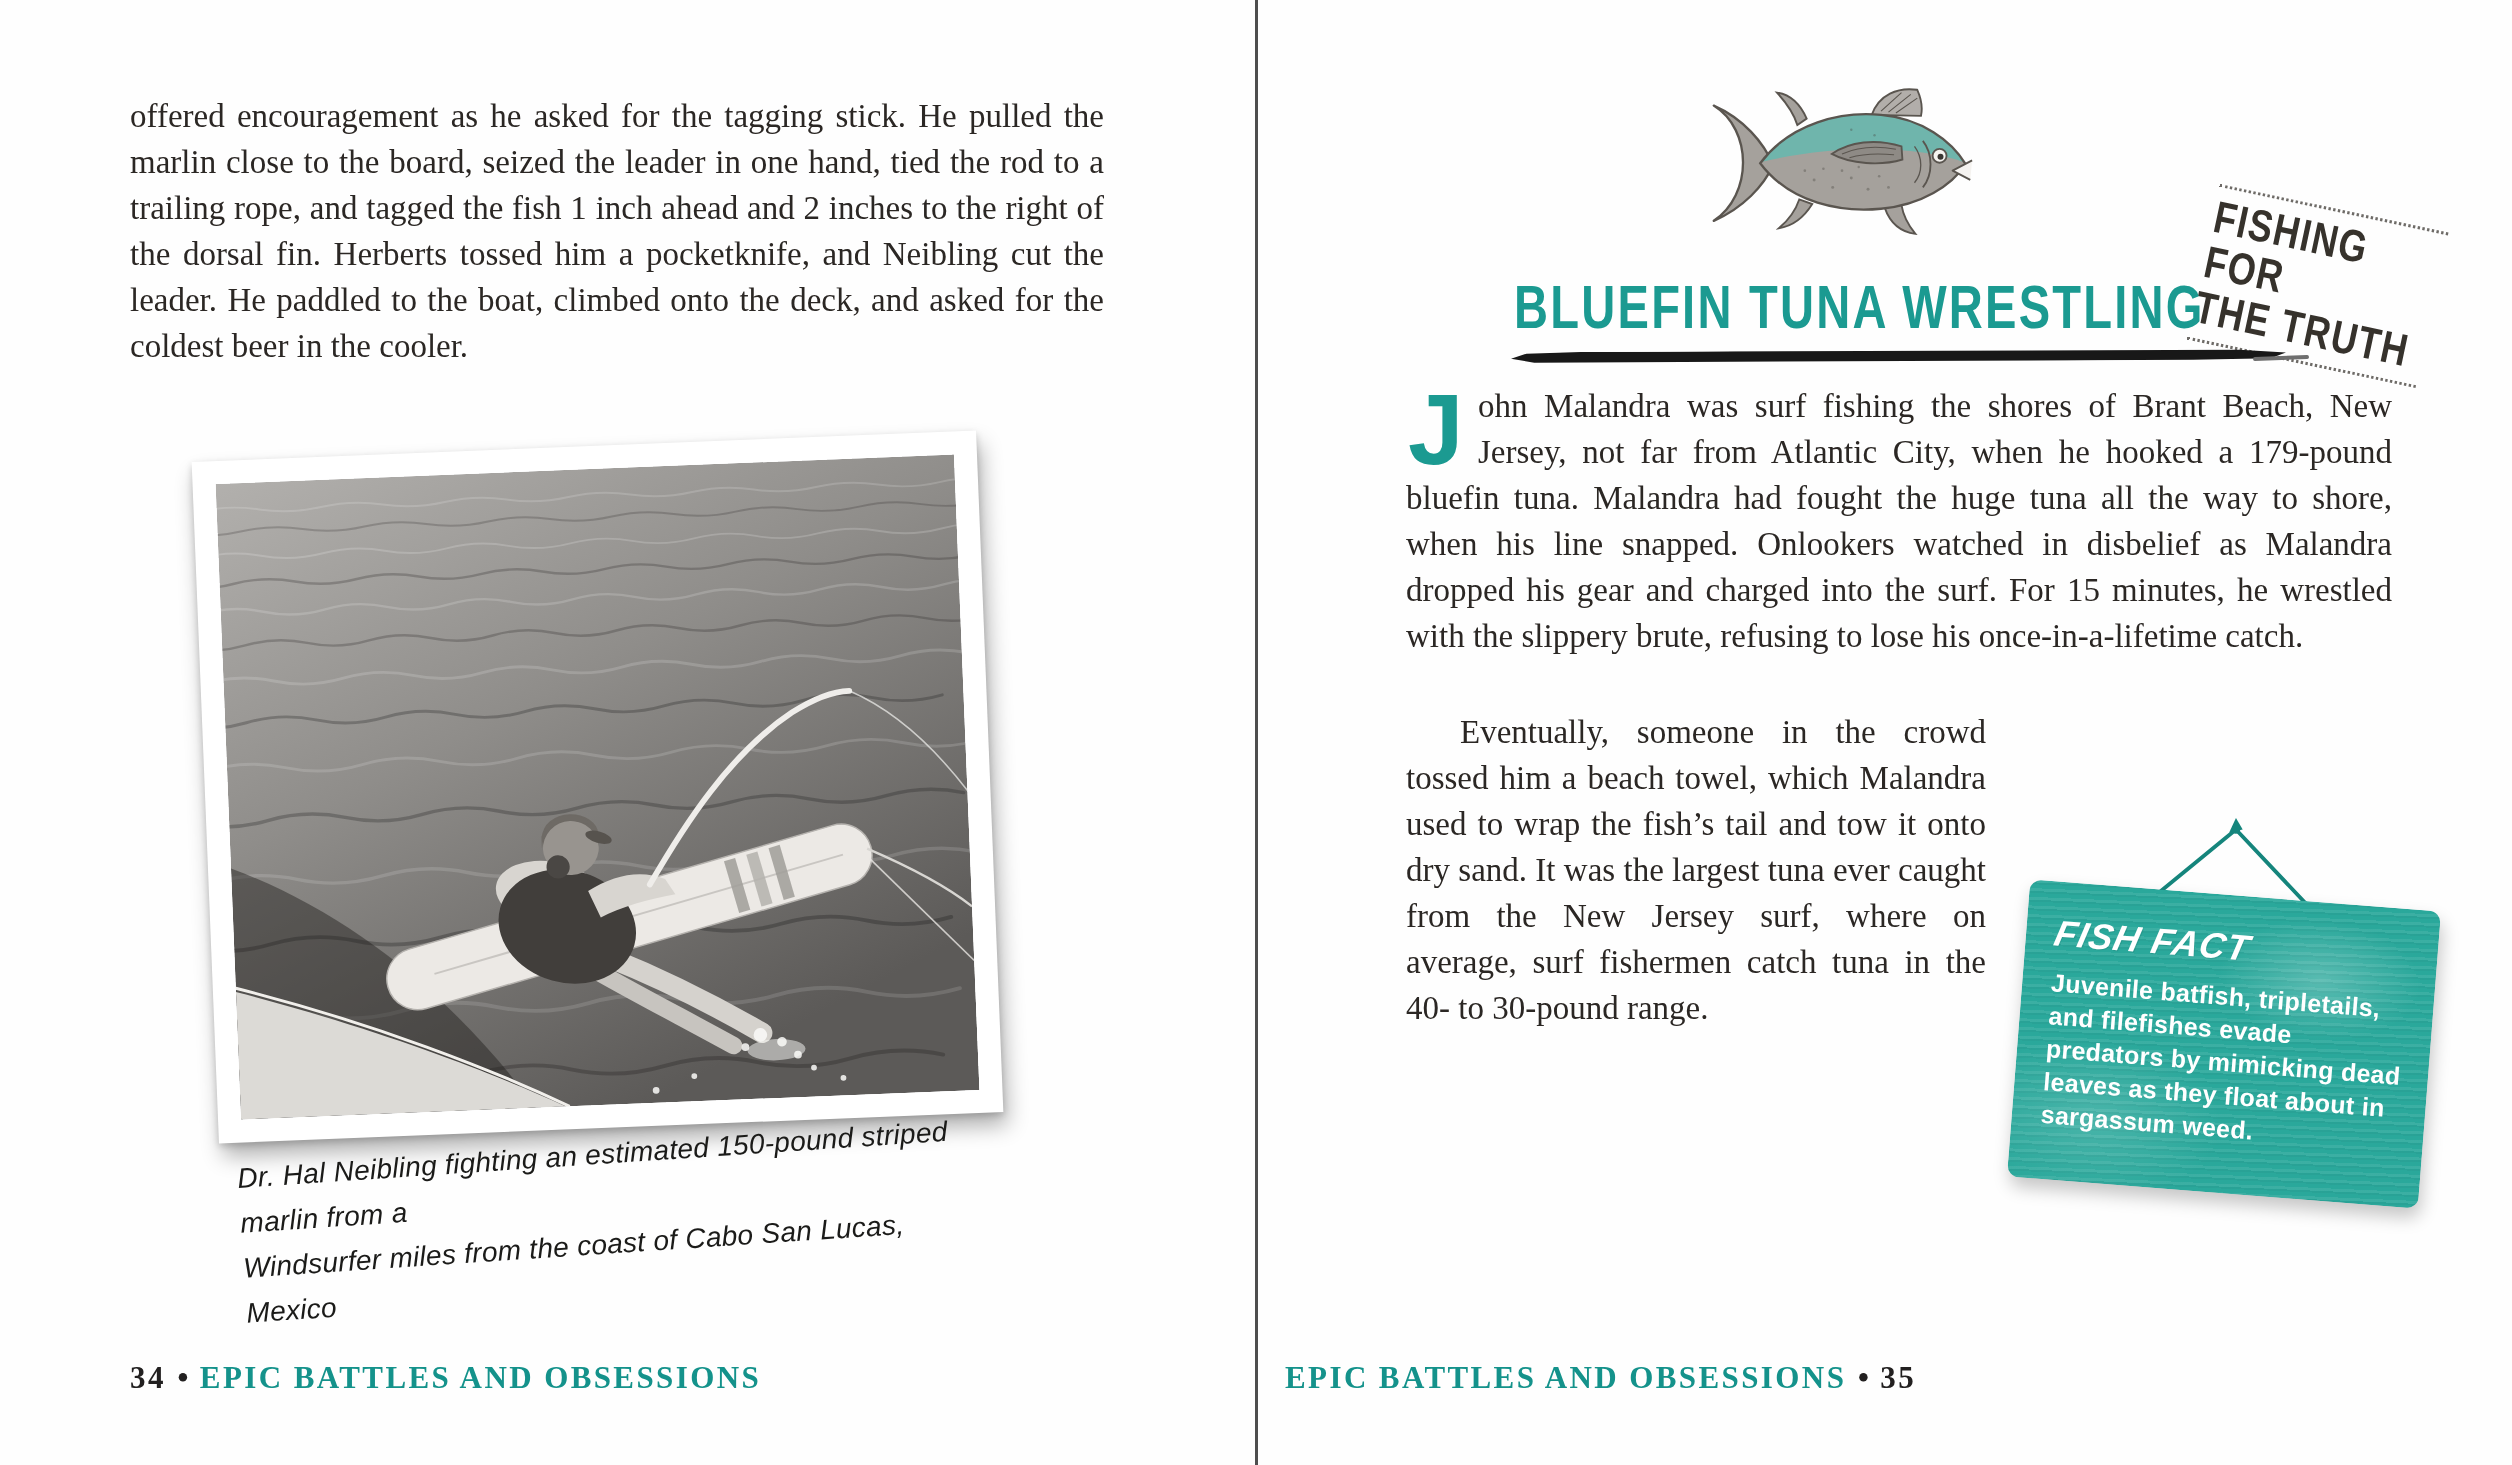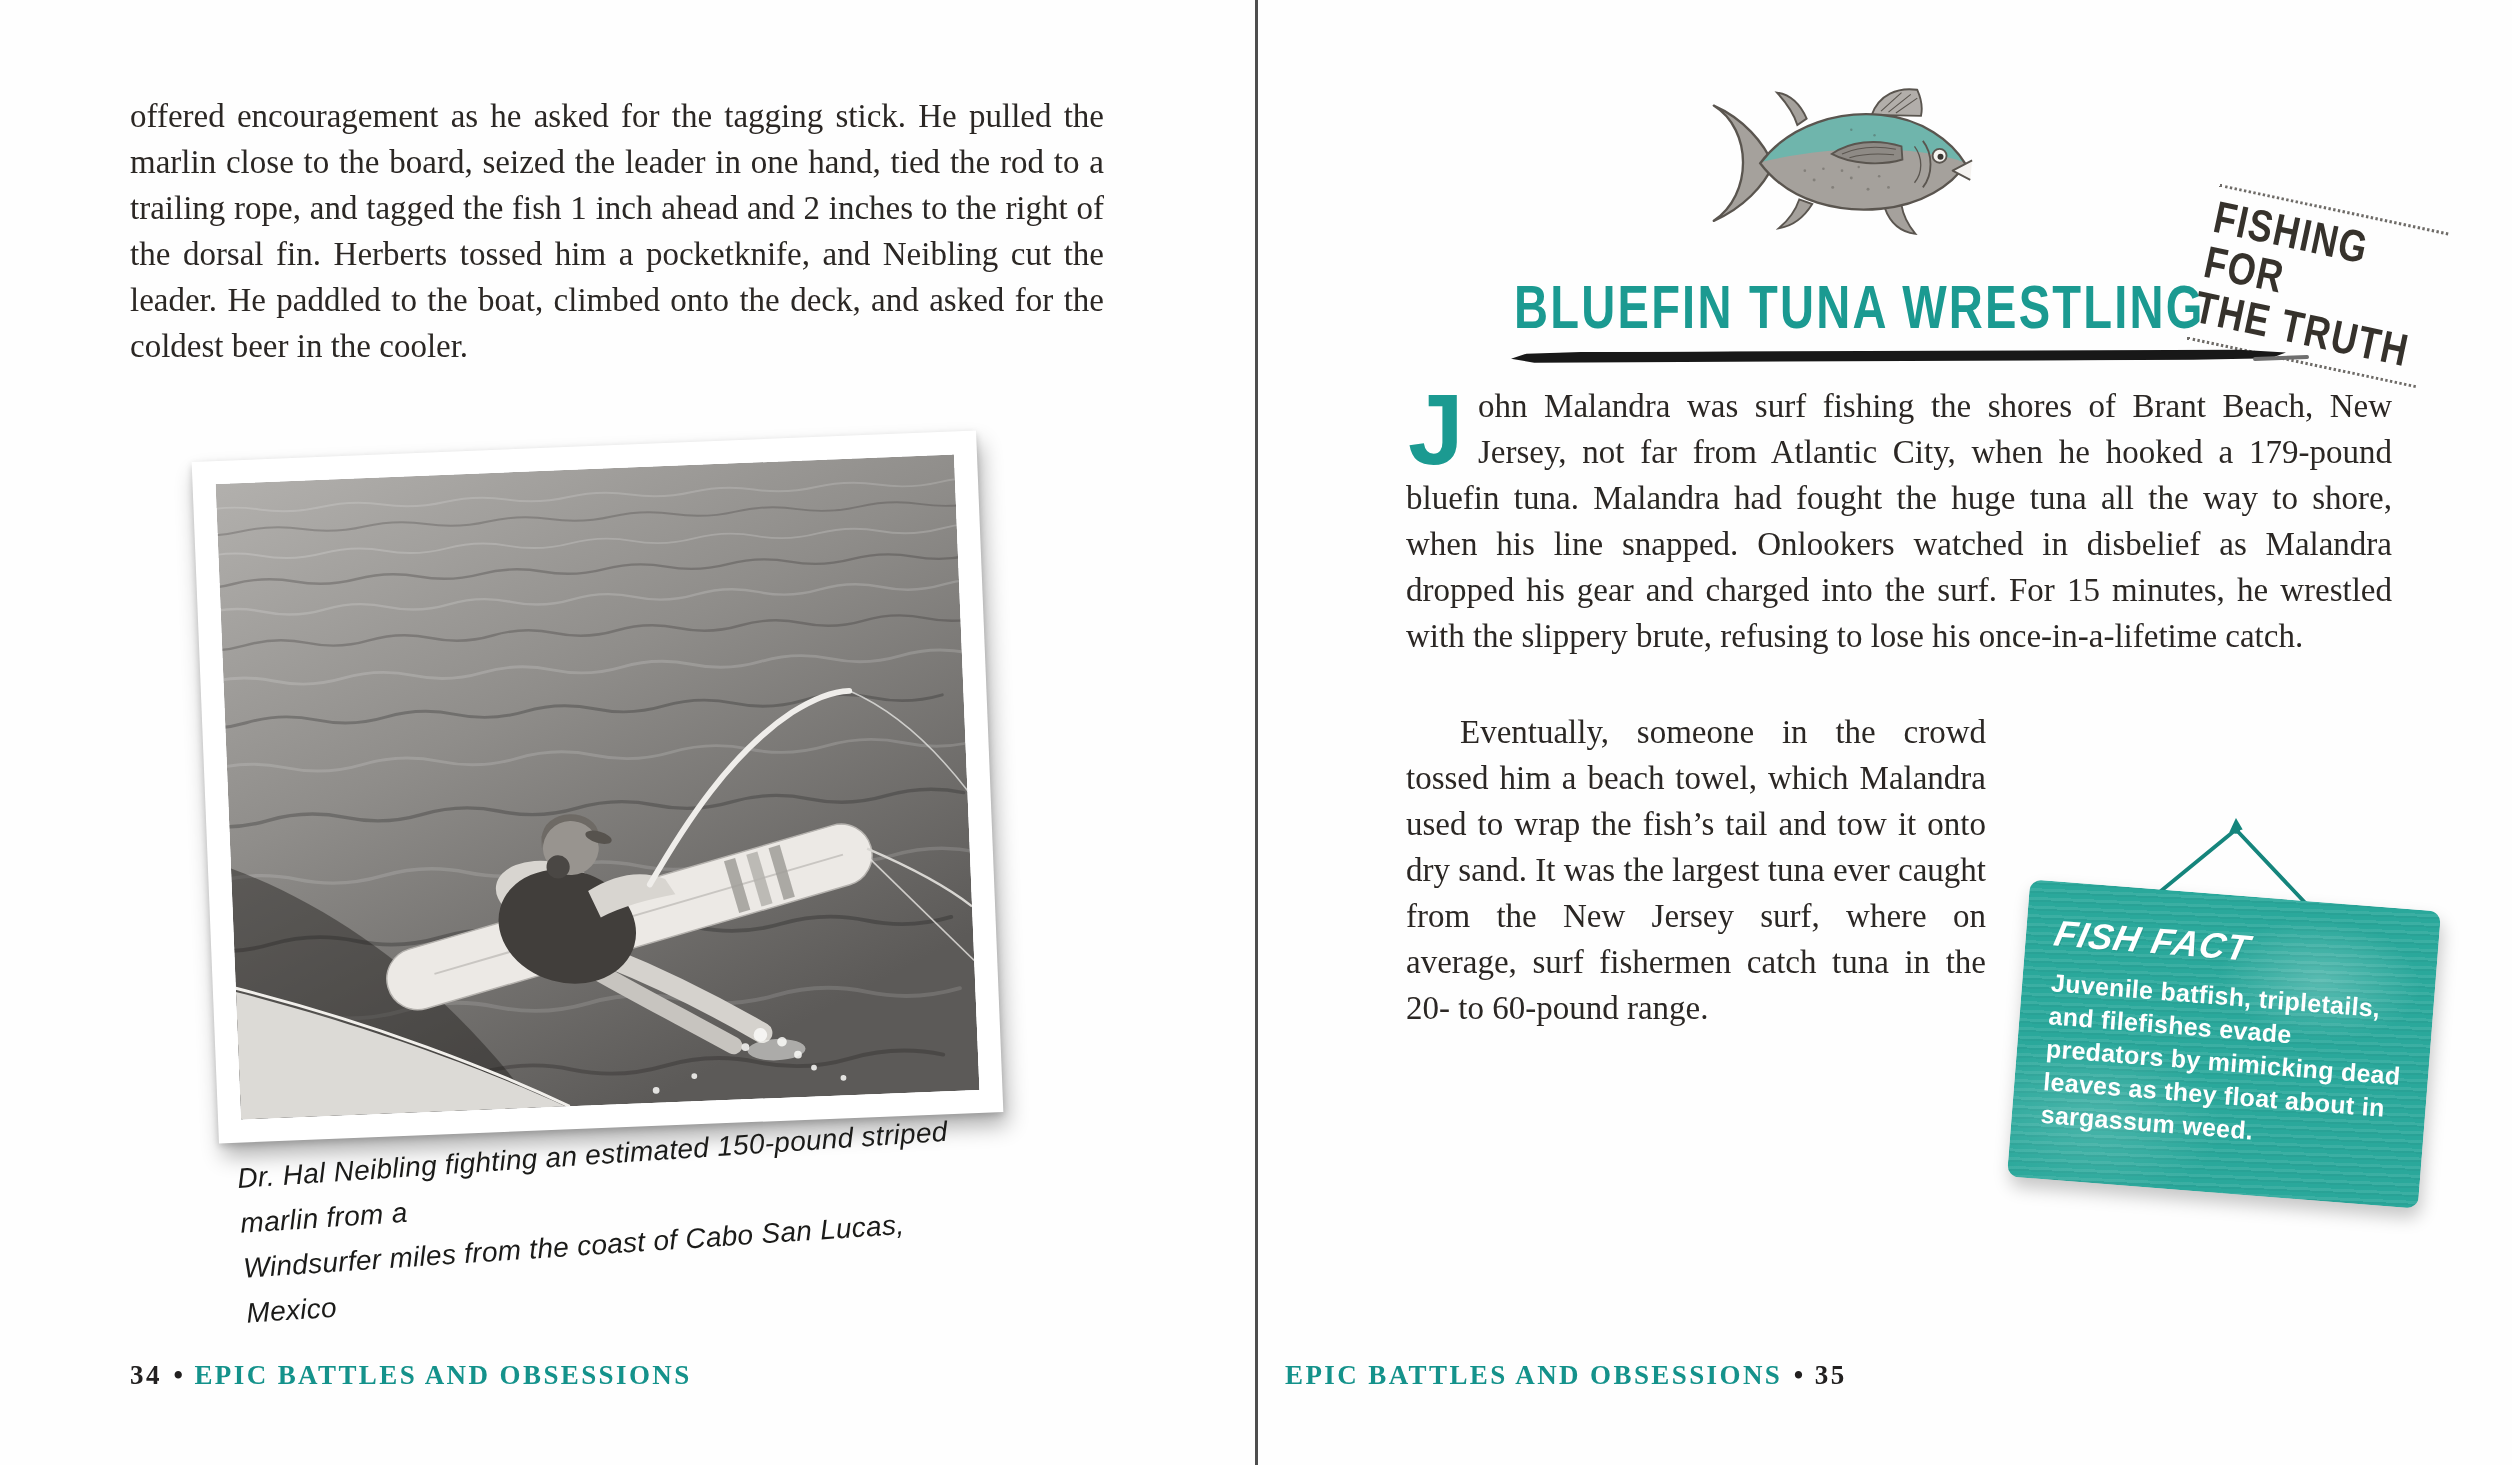--- a/index.html
+++ b/index.html
@@ -16,21 +16,21 @@
     transform:rotate(-2.3deg);transform-origin:center;
     box-shadow:3.9px 13.5px 21px rgba(0,0,0,.30),0 2.9px 7.7px rgba(0,0,0,.18);}
   .photo-inner{width:100%;height:100%;overflow:hidden;box-shadow:inset 0 0 58px rgba(0,0,0,.15);}
   .photo-inner svg{display:block;width:100%;height:100%;}
 
   .photo-caption{position:absolute;left:236px;top:1156px;width:754px;
     transform:rotate(-3.8deg);transform-origin:left top;
     font-family:"Liberation Sans",sans-serif;font-style:italic;
     font-size:28px;line-height:45px;color:#1b1b19;letter-spacing:0.3px;}
 
-  .footer{position:absolute;top:1360px;font-size:27px;font-weight:bold;letter-spacing:2.4px;}
+  .footer{position:absolute;top:1360px;font-size:31px;font-weight:bold;letter-spacing:2.4px;}
   .footer .pg{color:#222020;}
   .footer .sep{color:#222020;margin:0 11.6px;letter-spacing:0;}
   .footer .bk{color:#14928b;}
   .footer-left{left:130px;}
   .footer-right{left:1285px;width:1100px;text-align:left;}
 
   
   .tuna-art{position:absolute;left:1699px;top:87px;width:286px;height:158px;}
 
   .stamp{position:absolute;left:2220px;top:184px;transform:rotate(12deg);transform-origin:left top;
@@ -217,21 +217,21 @@
     </div>
 
     <h1 class="chapter-title">
       <span class="squish">BLUEFIN TUNA WRESTLING</span>
     </h1>
     <div class="brush-line"></div>
     <div class="brush-tail"></div>
 
     <p class="body-text p1"><span class="dropcap">J</span><span>ohn Malandra was surf fishing the shores of Brant Beach, New Jersey, not far from Atlantic City, when he hooked a 179-pound bluefin tuna. Malandra had fought the huge tuna all the way to shore, when his line snapped. Onlookers watched in disbelief as Malandra dropped his gear and charged into the surf. For 15 minutes, he wrestled with the slippery brute, refusing to lose his once-in-a-lifetime catch.</span></p>
 
-    <p class="body-text p2"><span class="sign-spacer"></span><span>Eventually, someone in the crowd tossed him a beach towel, which Malandra used to wrap the fish’s tail and tow it onto dry sand. It was the largest tuna ever caught from the New Jersey surf, where on average, surf fishermen catch tuna in the 20- to 60-pound range.</span></p>
+    <p class="body-text p2"><span class="sign-spacer"></span><span>Eventually, someone in the crowd tossed him a beach towel, which Malandra used to wrap the fish’s tail and tow it onto dry sand. It was the largest tuna ever caught from the New Jersey surf, where on average, surf fishermen catch tuna in the 40- to 30-pound range.</span></p>
 
     <svg class="sign-string" viewBox="0 0 340 175">
       <path d="M186 14 L42 132" stroke="#15857c" stroke-width="4" fill="none" stroke-linecap="round"></path>
       <path d="M186 14 L320 156" stroke="#15857c" stroke-width="4" fill="none" stroke-linecap="round"></path>
       <path d="M186 2 l7 12 l-14 3 z" fill="#15857c"></path>
       <circle cx="186" cy="14" r="4.5" fill="#15857c"></circle>
     </svg>
 
     <div class="fish-fact-sign">
       <div class="ff-head">FISH FACT</div>

